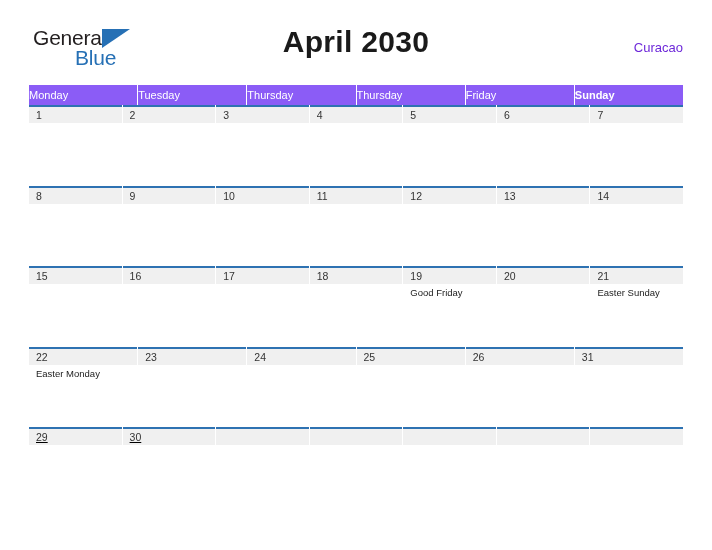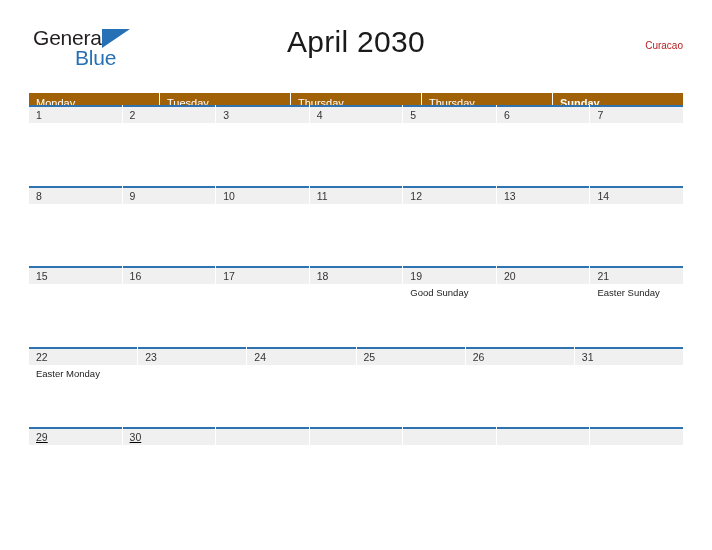--- a/index.html
+++ b/index.html
@@ -64,55 +64,53 @@
   }
 
   .cal-title {
     position: absolute;
     left: 0;
     right: 0;
     top: 3px;
     text-align: center;
     font-size: 30px;
     color: #1a1a1a;
-    font-weight: normal;
+    font-weight: bold;
     letter-spacing: 0.3px;
   }
 
   .region {
     position: absolute;
     right: 0;
     top: 18px;
-    font-size: 10px;
-    color: #b91c1c;
+    font-size: 13px;
+    color: #6d28d9;
   }
 
   
   .calendar {
     margin: 7px 29px 0 29px;
     width: 654px;
   }
 
   .weekday-row {
     display: flex;
     width: 100%;
     height: 20px;
   }
   .weekday {
     flex: 1 1 0;
-    background: #a16207;
+    background: #8b5cf6;
     color: #ffffff;
     font-size: 11px;
     line-height: 20px;
-    padding-left: 7px;
     box-sizing: border-box;
     margin-right: 1px;
     overflow: hidden;
     white-space: nowrap;
-    margin-top: 8px;
   }
   .weekday:last-child {
     margin-right: 0;
     font-weight: bold;
   }
 
   .week-row {
     display: flex;
     width: 100%;
     height: 80.5px;
@@ -183,20 +181,21 @@
     <div class="region">Curacao</div>
 
   </div>
 
   <div class="calendar">
     <div class="weekday-row" id="weekday-row">
         <div class="weekday">Monday</div>
         <div class="weekday">Tuesday</div>
         <div class="weekday">Thursday</div>
         <div class="weekday">Thursday</div>
+        <div class="weekday">Friday</div>
         <div class="weekday">Sunday</div>
       </div>
     <div id="calendar-body">
         <div class="week-row">
           <div class="day-cell">
             <div class="day-number-band">1</div>
           </div>
           <div class="day-cell">
             <div class="day-number-band">2</div>
           </div>
@@ -248,21 +247,21 @@
           </div>
           <div class="day-cell">
             <div class="day-number-band">17</div>
           </div>
           <div class="day-cell">
             <div class="day-number-band">18</div>
           </div>
           <div class="day-cell">
             <div class="day-number-band">19</div>
             <div class="event-list">
-              <div class="event">Good Sunday</div>
+              <div class="event">Good Friday</div>
             </div>
           </div>
           <div class="day-cell">
             <div class="day-number-band">20</div>
           </div>
           <div class="day-cell">
             <div class="day-number-band">21</div>
             <div class="event-list">
               <div class="event">Easter Sunday</div>
             </div>

